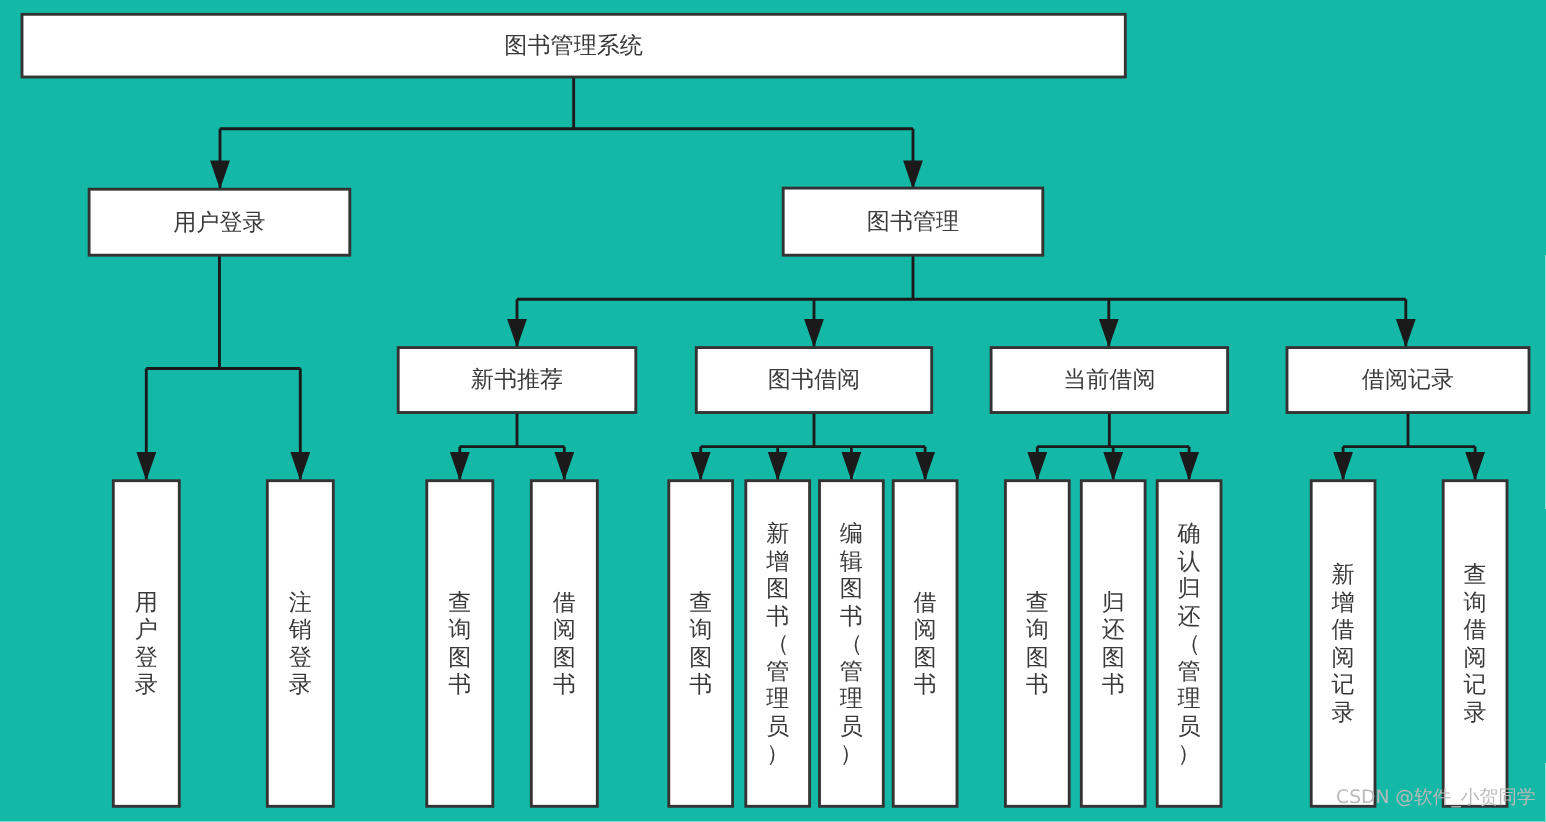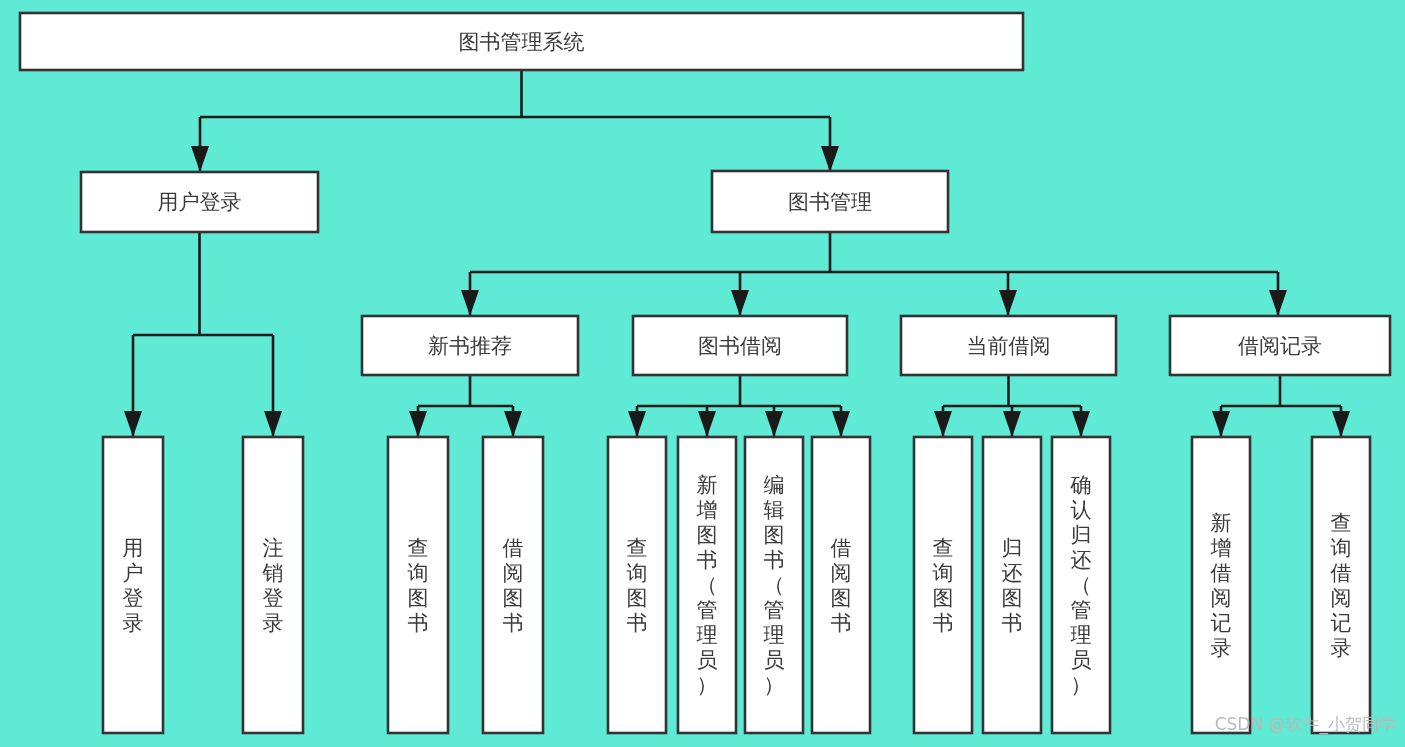--- a/index.html
+++ b/index.html
@@ -11,21 +11,21 @@
   body {
     width: 1405px;
     height: 747px;
     font-family: "DejaVu Sans", "Liberation Sans", sans-serif;
     overflow: hidden;
   }
   #diagram-root {
     position: relative;
     width: 1405px;
     height: 747px;
-    background: #5eead4;
+    background: #14b8a6;
   }
   svg.diagram-canvas {
     position: absolute;
     left: 0;
     top: 0;
     width: 1405px;
     height: 747px;
     display: block;
   }
   .node-box {

